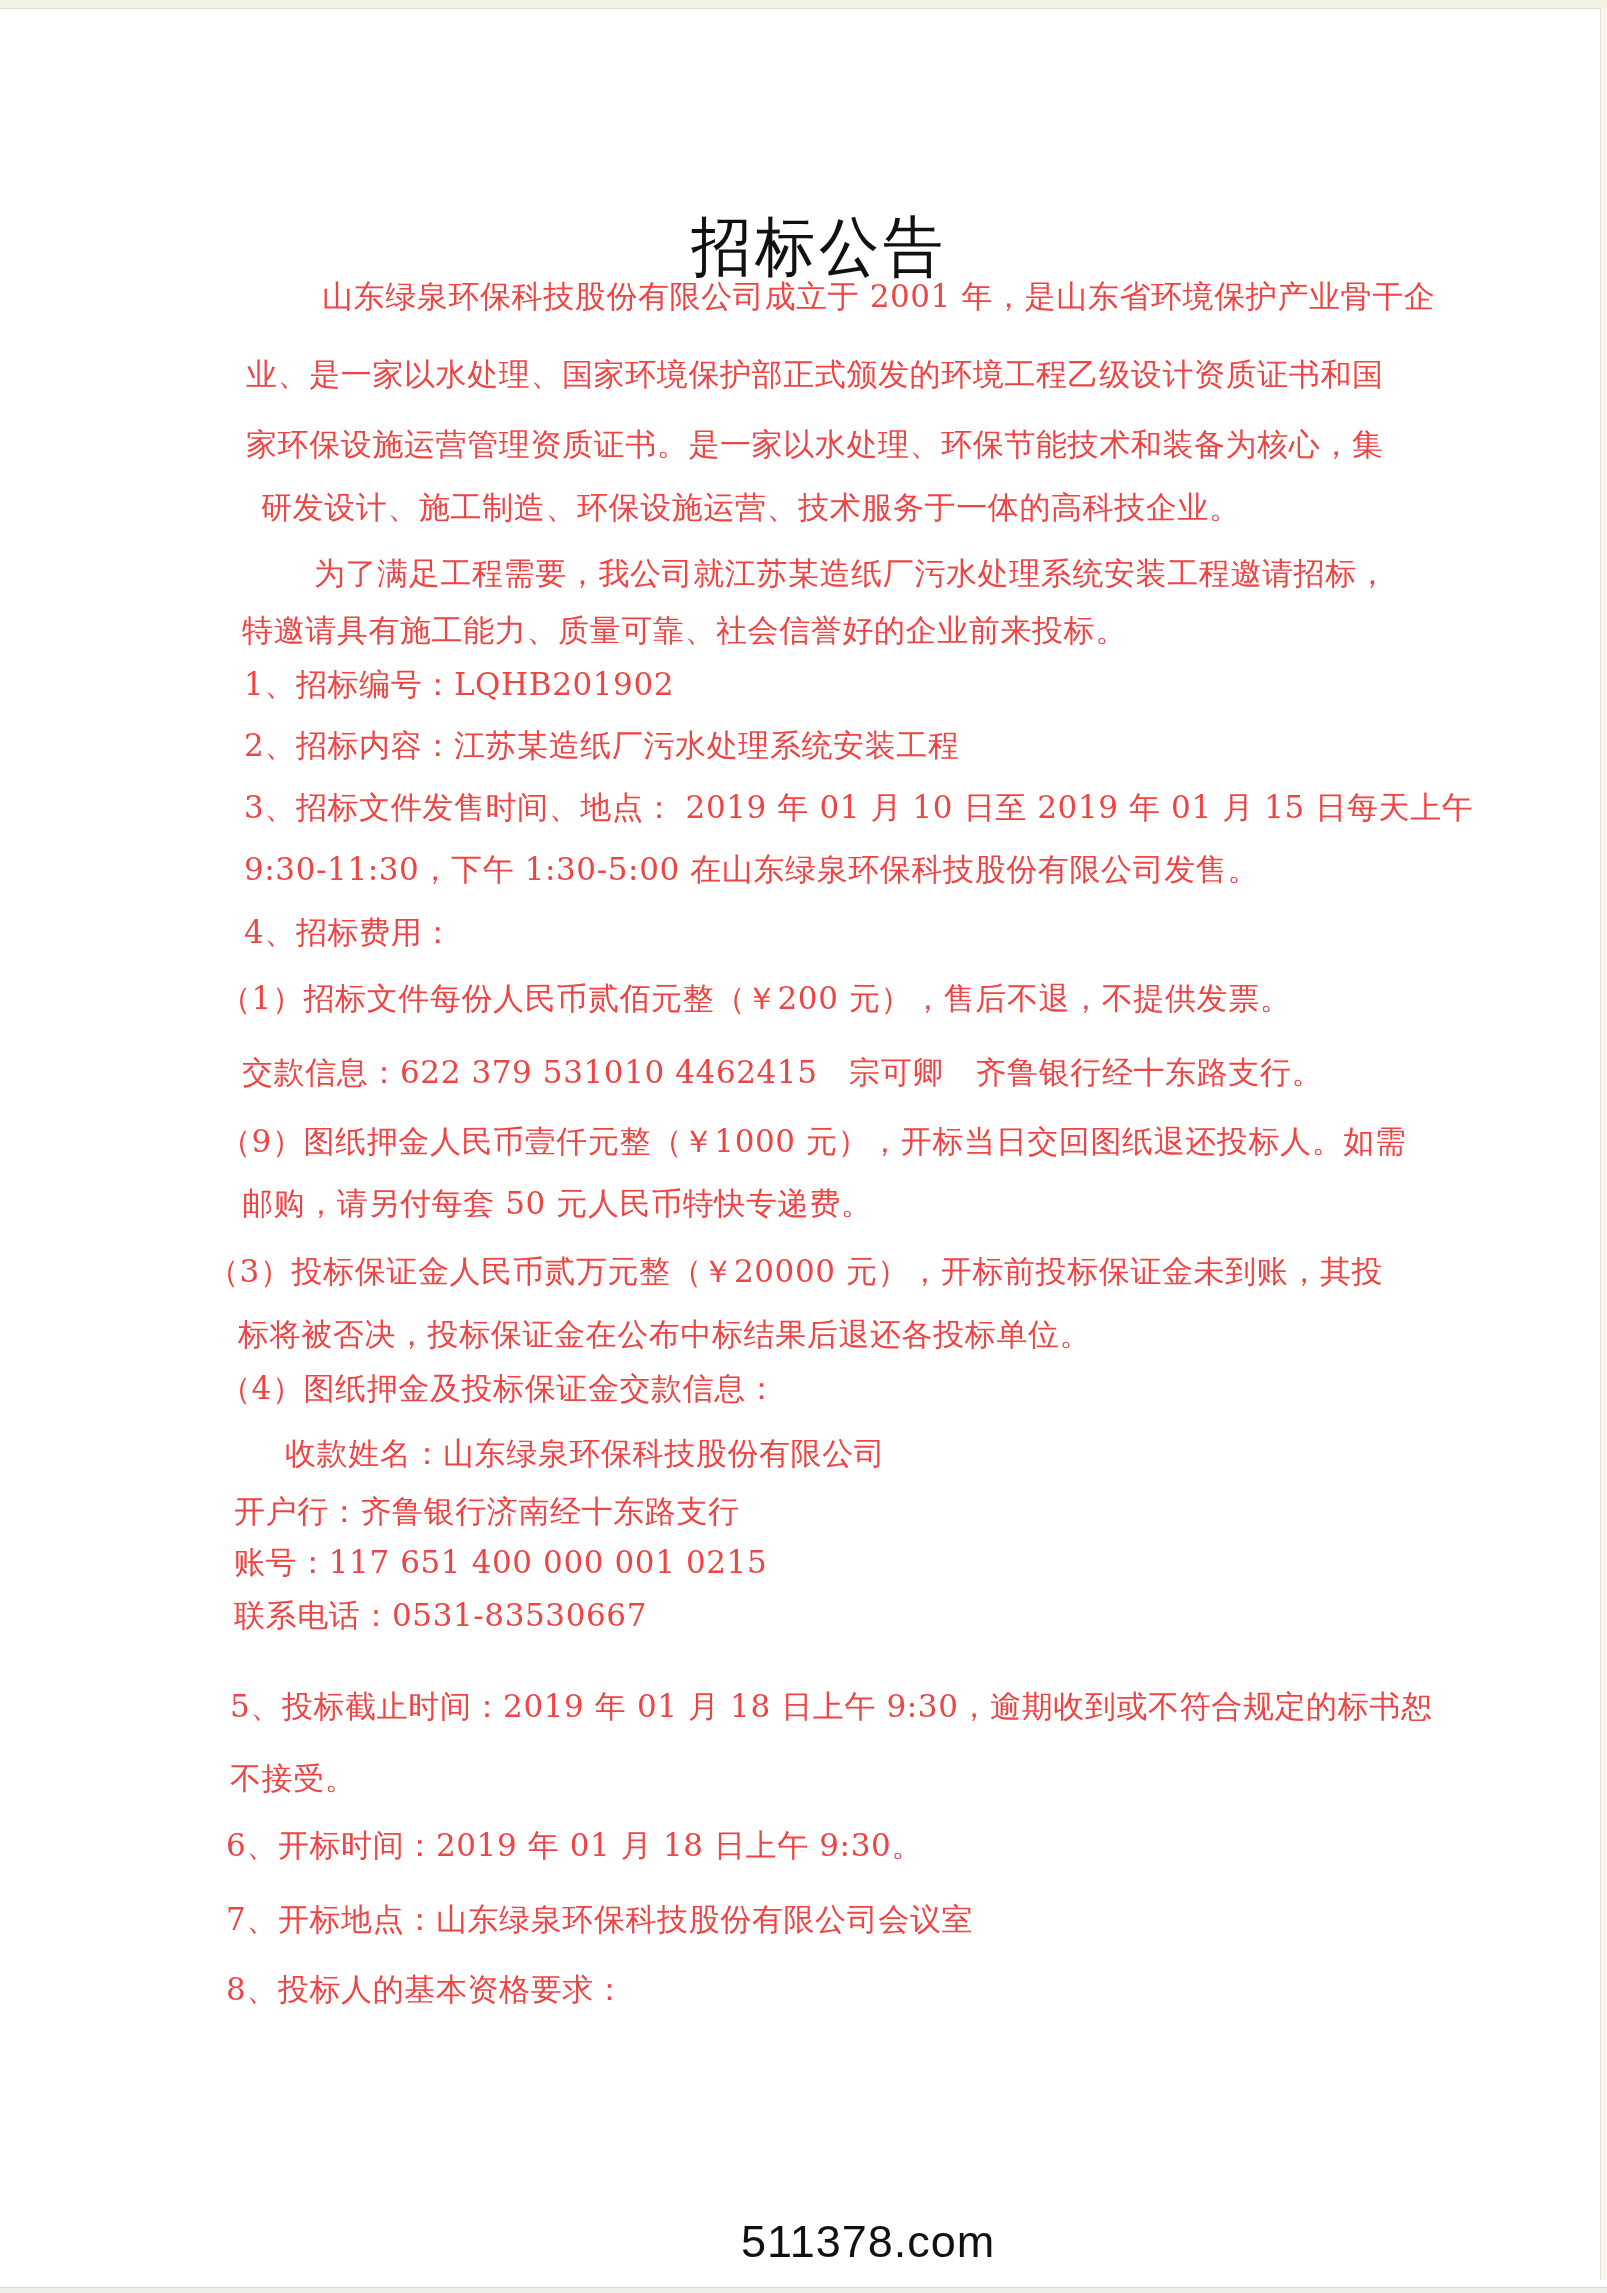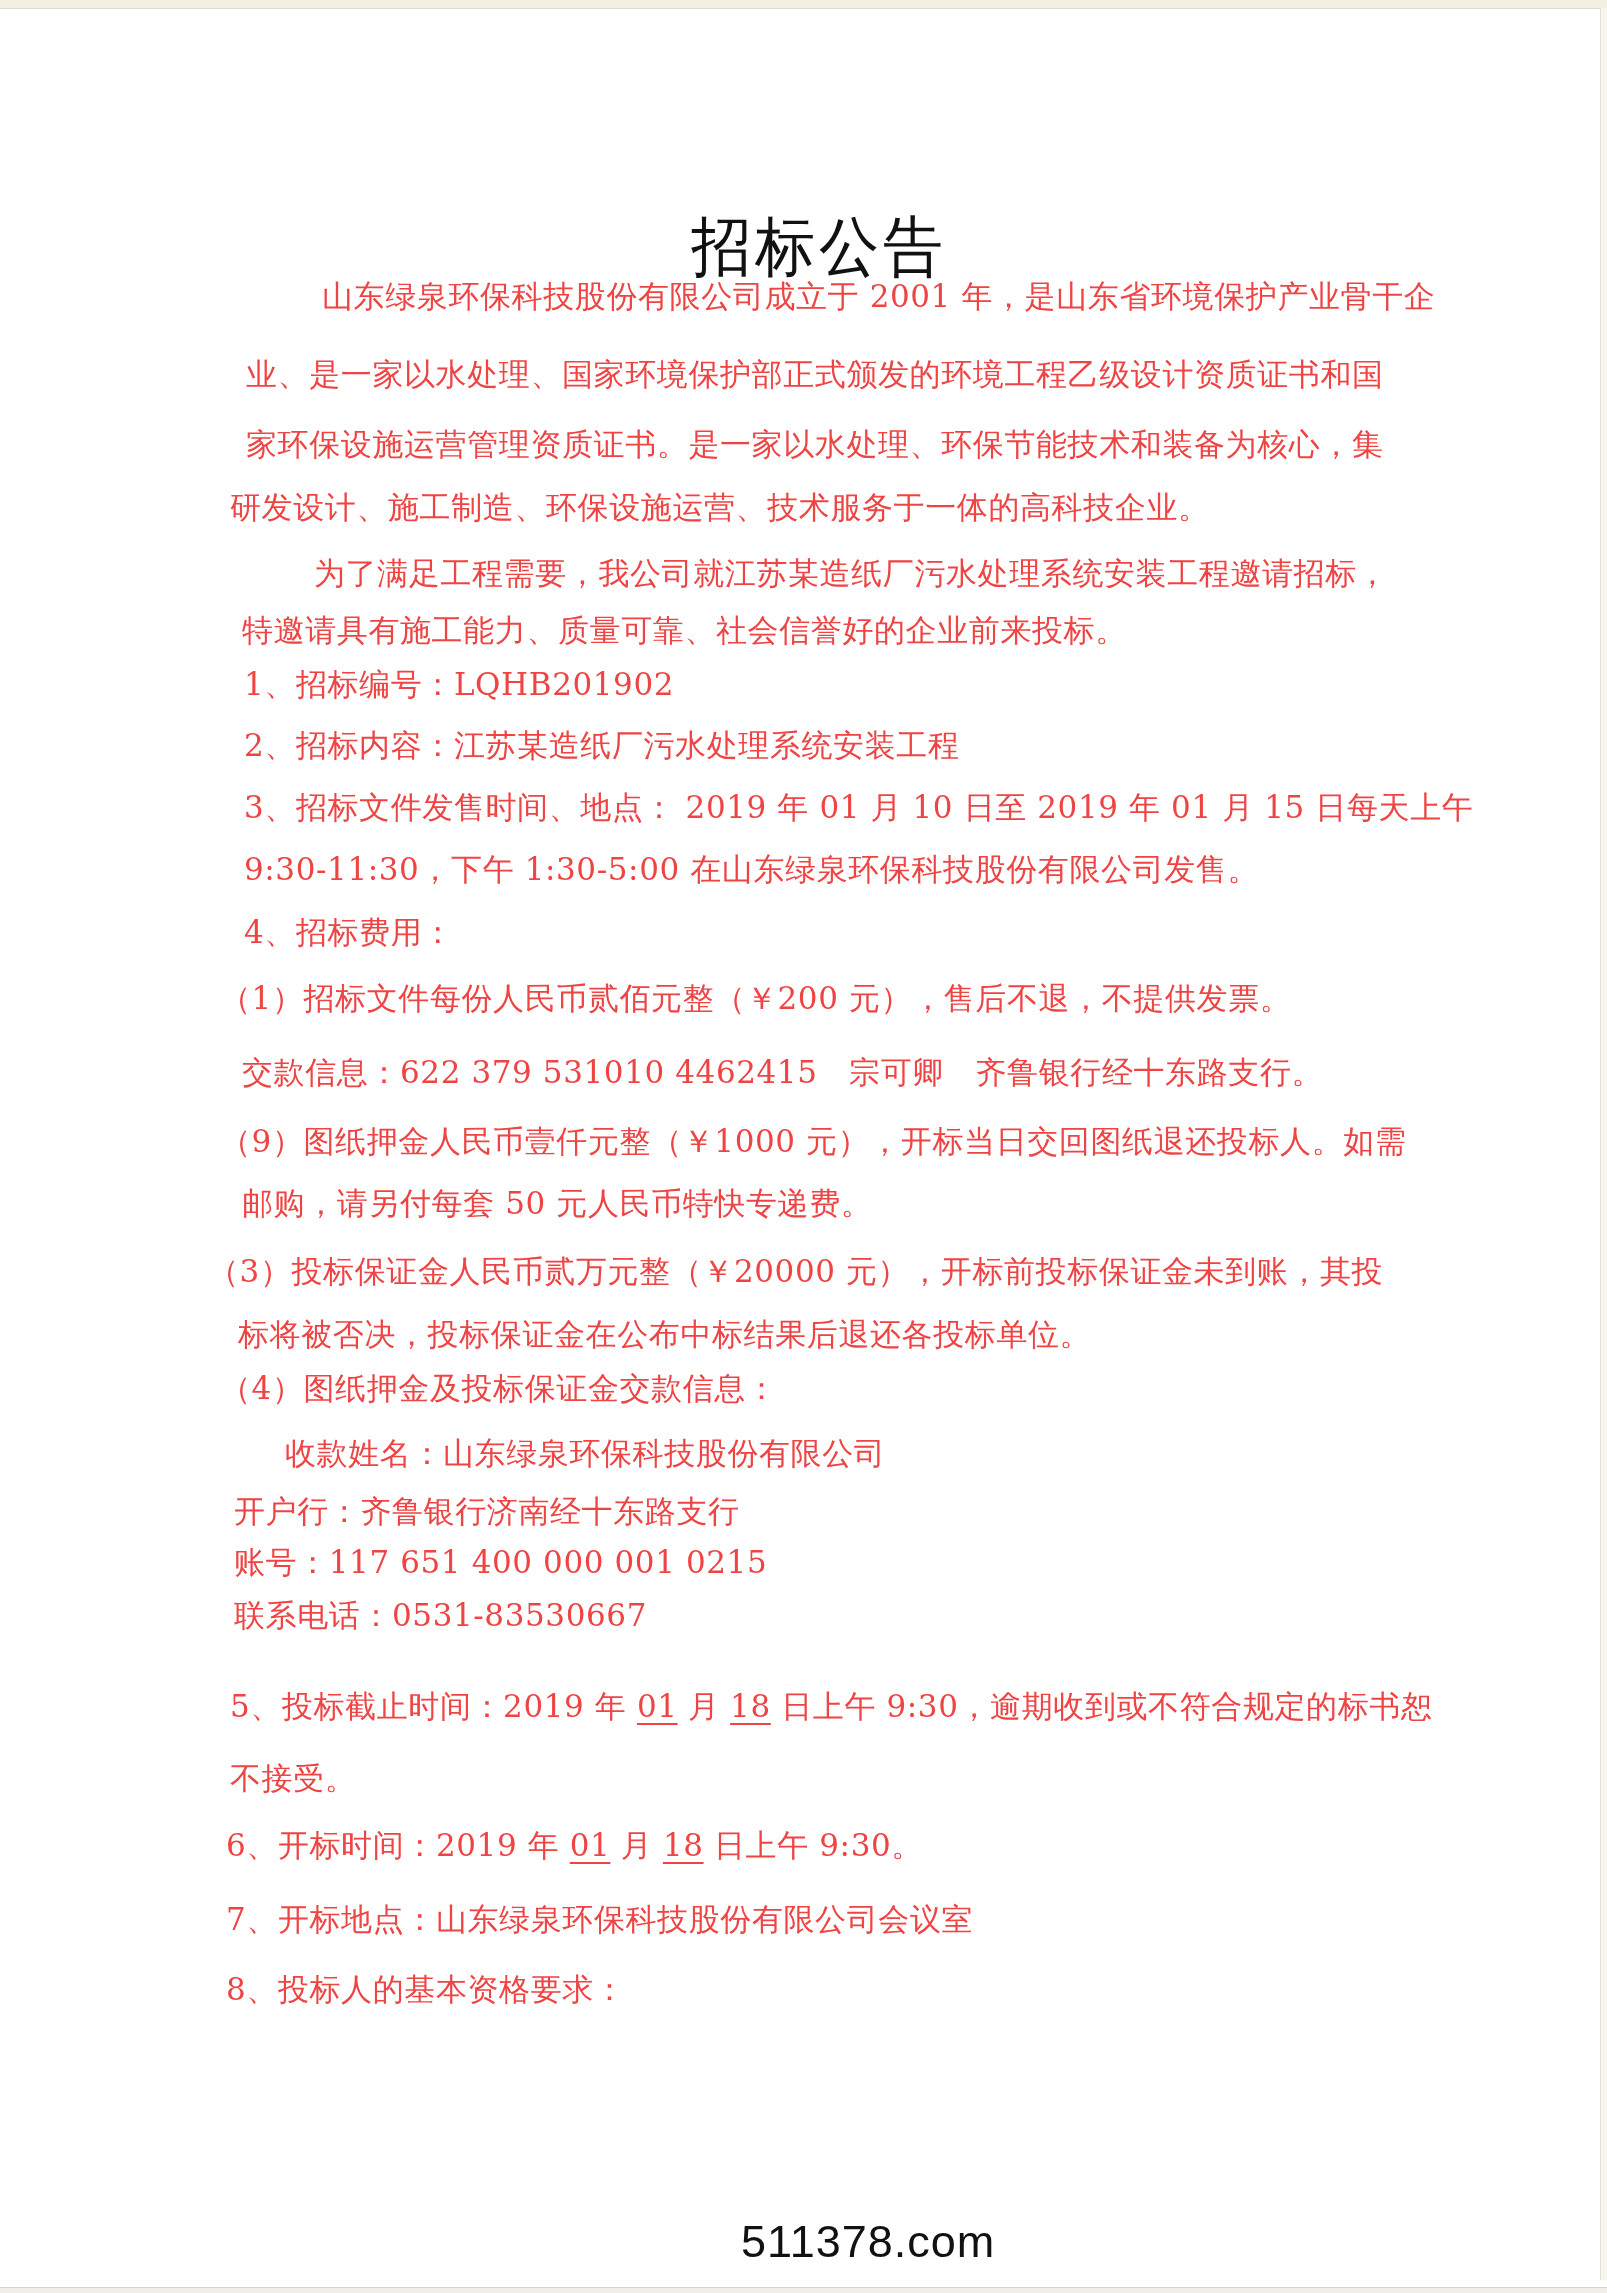--- a/index.html
+++ b/index.html
@@ -50,21 +50,20 @@
     }
     .line {
       position: absolute;
       white-space: nowrap;
       font-size: 31px;
       line-height: 39px;
       letter-spacing: 0.6px;
       color: #ef4444;
     }
     .ul {
-      text-decoration: underline;
       text-underline-offset: 5.9px;
       text-decoration-thickness: 2px;
       margin-top: 44px;
     }
     .footer-watermark {
       position: absolute;
       left: 741px; top: 2216px;
       font-family: "Liberation Sans", "DejaVu Sans", sans-serif;
       font-size: 45px;
       color: #111;
@@ -76,21 +75,21 @@
 
 <div class="scan-top-edge"></div>
 <div class="scan-right-edge"></div>
 <div class="scan-bottom-edge"></div>
 
 <div class="title">招标公告</div>
 
 <div class="line" style="left:322px; top:277px;">山东绿泉环保科技股份有限公司成立于 2001 年，是山东省环境保护产业骨干企</div>
 <div class="line" style="left:246px; top:355px;">业、是一家以水处理、国家环境保护部正式颁发的环境工程乙级设计资质证书和国</div>
 <div class="line" style="left:246px; top:425px;">家环保设施运营管理资质证书。是一家以水处理、环保节能技术和装备为核心，集</div>
-<div class="line" style="left:230px; top:488px;text-align:right;">研发设计、施工制造、环保设施运营、技术服务于一体的高科技企业。</div>
+<div class="line" style="left:261px; top:488px;text-align:right;">研发设计、施工制造、环保设施运营、技术服务于一体的高科技企业。</div>
 
 <div class="line" style="left:314px; top:554px;">为了满足工程需要，我公司就江苏某造纸厂污水处理系统安装工程邀请招标，</div>
 <div class="line" style="left:242px; top:611px;">特邀请具有施工能力、质量可靠、社会信誉好的企业前来投标。</div>
 
 <div class="line" style="left:244px; top:665px;">1、招标编号：LQHB201902</div>
 <div class="line" style="left:244px; top:726px;">2、招标内容：江苏某造纸厂污水处理系统安装工程</div>
 
 <div class="line" style="left:244px; top:788px;">3、招标文件发售时间、地点： 2019 年 01 月 10 日至 2019 年 01 月 15 日每天上午</div>
 <div class="line" style="left:244px; top:850px;">9:30-11:30，下午 1:30-5:00 在山东绿泉环保科技股份有限公司发售。</div>
 

